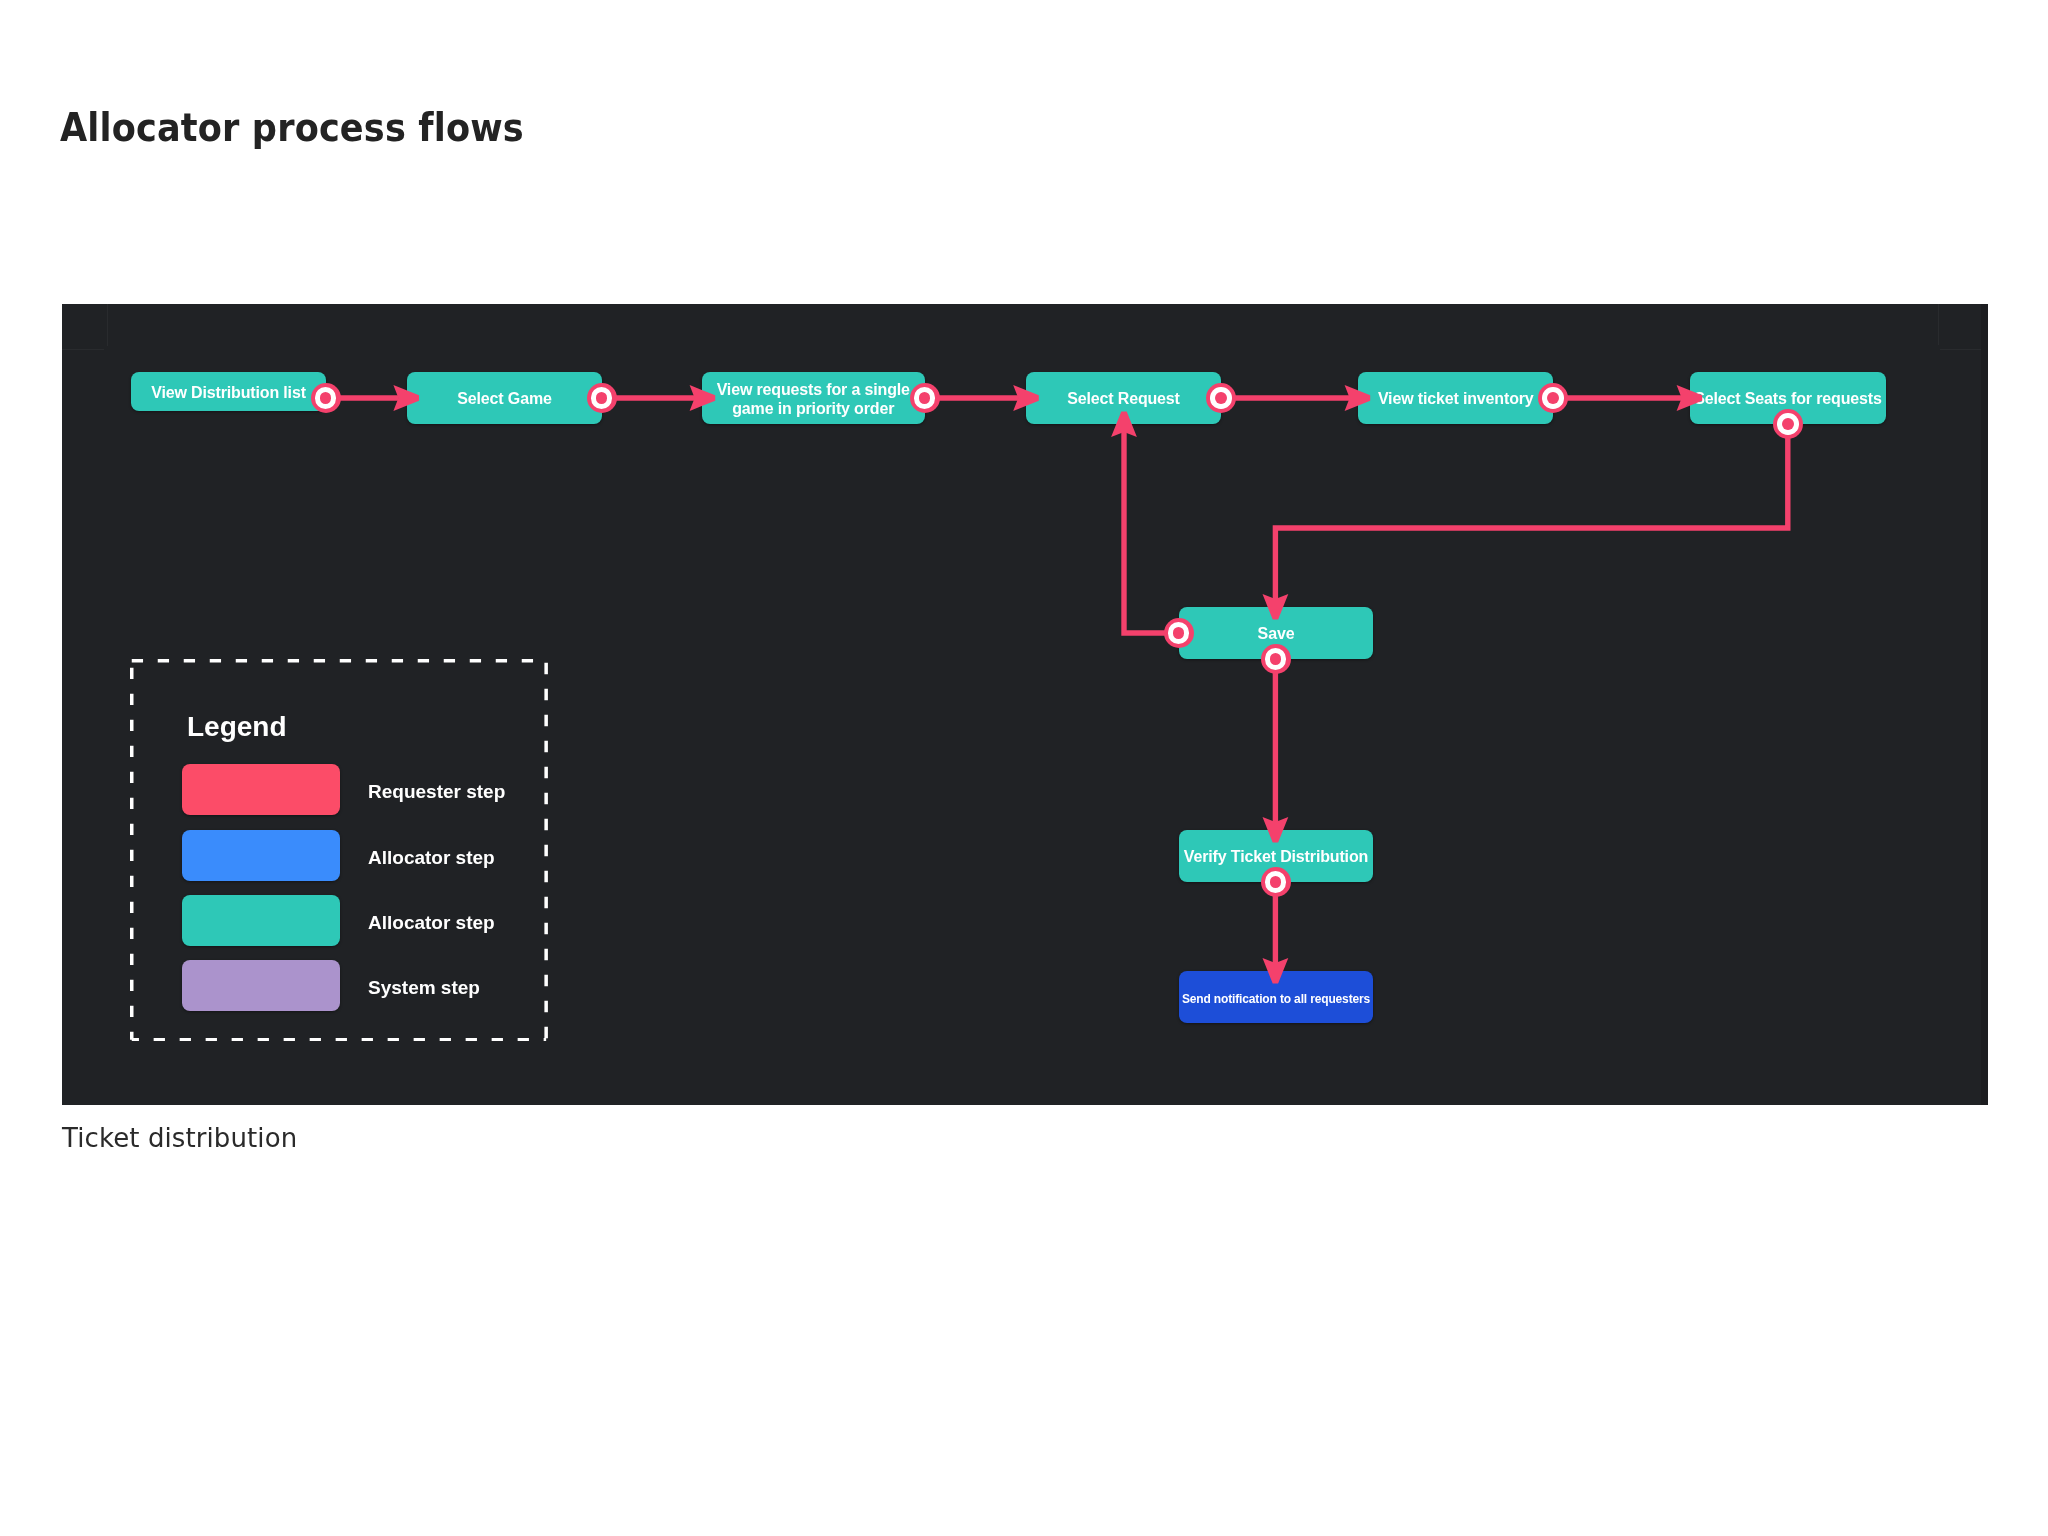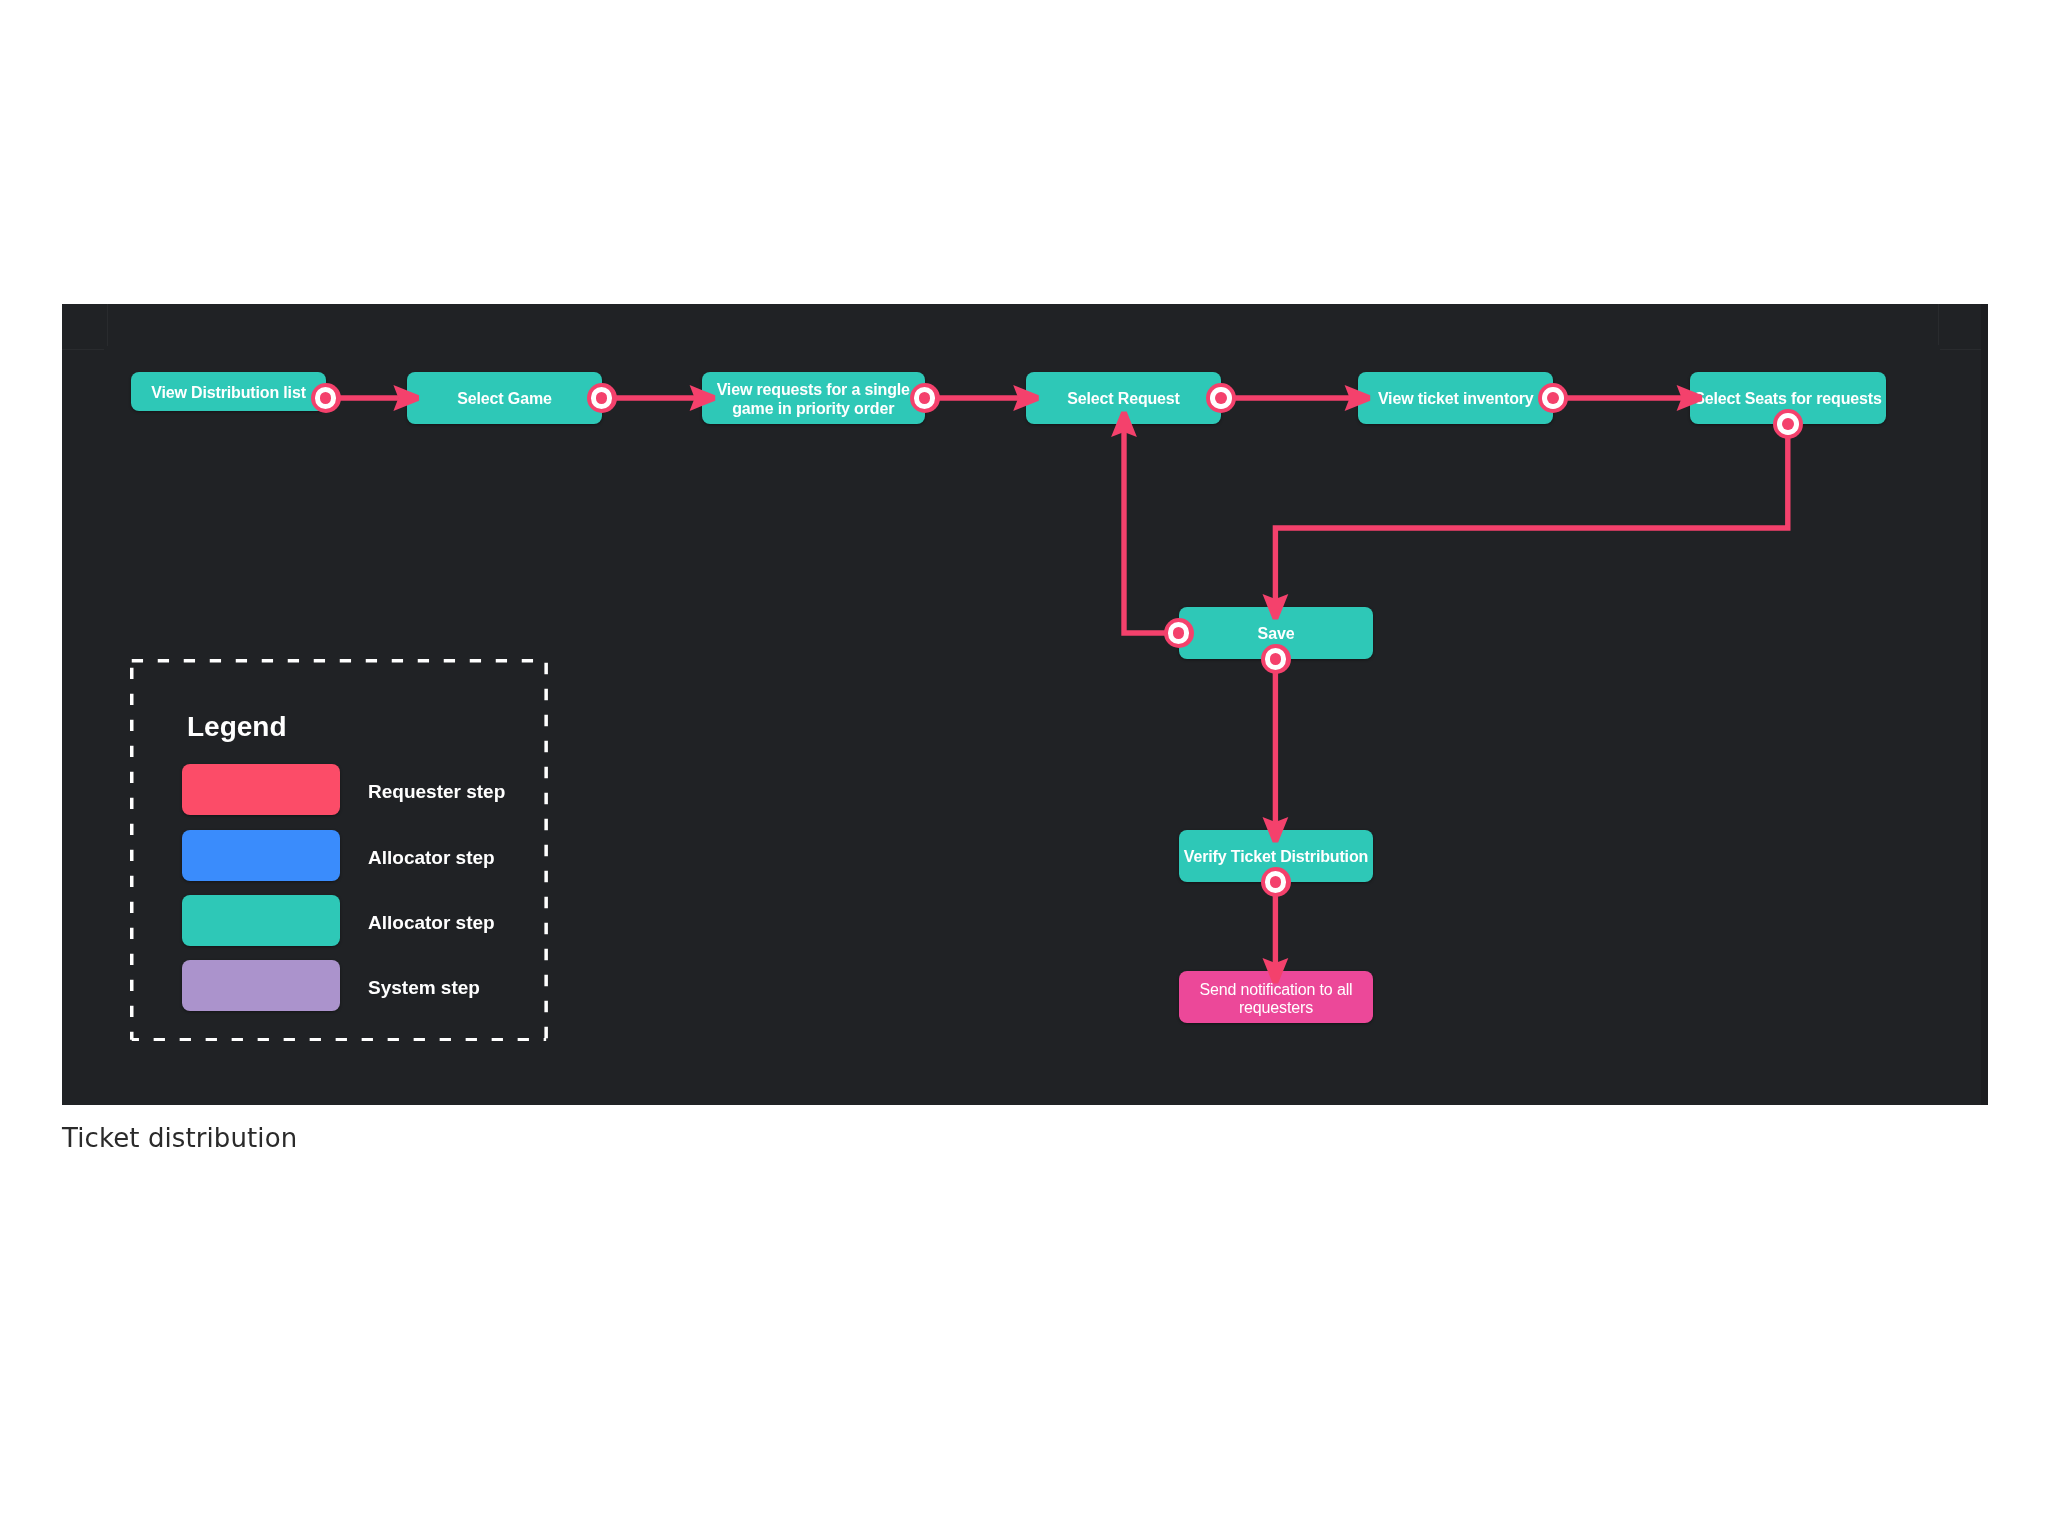--- a/index.html
+++ b/index.html
@@ -27,21 +27,21 @@
 
   
   .node{position:absolute;border-radius:8px;display:flex;align-items:center;
         justify-content:center;text-align:center;color:#ffffff;
         font-family:"Liberation Sans",sans-serif;font-weight:bold;font-size:16px;
         letter-spacing:-0.15px;line-height:19.1px;box-sizing:border-box;z-index:3;
         box-shadow:0 1px 3px rgba(0,0,0,0.42);}
   .node > span{display:block;width:100%;will-change:transform;
         position:relative;top:0.8px;}
   .node.allocator{background:#2ec8b7;}
-  .node.system{background:#ec4899;font-weight:normal;font-size:16px;line-height:18px;}
+  .node.system{background:#1d4ed8;font-weight:bold;font-size:12px;line-height:18px;}
   .node.system > span{top:1.8px;}
 
   
   .handle{position:absolute;width:30px;height:30px;border-radius:50%;
           background:#f4416c;box-sizing:border-box;z-index:5;}
   .handle > i{position:absolute;left:4.2px;top:4.2px;width:21.6px;height:21.6px;
           border-radius:50%;background:#ffffff;display:block;}
   .handle > i::after{content:"";position:absolute;left:4.9px;top:4.9px;width:11.8px;height:11.8px;
           border-radius:50%;background:#f4416c;}
 
@@ -54,20 +54,21 @@
   .swatch{position:absolute;border-radius:8px;box-shadow:0 1px 3px rgba(0,0,0,0.42);}
   .legend-label{position:absolute;color:#fff;
      font-family:"Liberation Sans",sans-serif;font-weight:bold;font-size:19px;
      line-height:22px;white-space:nowrap;will-change:transform;margin-left:12px;}
   .edges{position:absolute;left:0;top:0;z-index:4;overflow:visible;}
 </style>
 </head>
 <body>
 
 <div class="page">
+  <h1 class="page-title">Allocator process flows</h1>
 
   <div class="canvas" id="canvas" style="left: 62px; top: 304px; width: 1926px; height: 801px; background: rgb(32, 34, 37);">
 
     <div class="grid-v" style="left: 44.8px; top: 0px; height: 42px;"></div>
     <div class="grid-h" style="left: 0px; top: 44.7px; width: 41.5px;"></div>
     <div class="grid-v" style="left: 1875.8px; top: 0px; height: 41.3px;"></div>
     <div class="grid-h" style="left: 1877.7px; top: 44.7px; width: 41px;"></div>
     <div class="edge-shade" style="left: 1919px; width: 7px;"></div>
 
     <svg class="edges" id="edges" width="1926" height="801" viewBox="0 0 1926 801">

